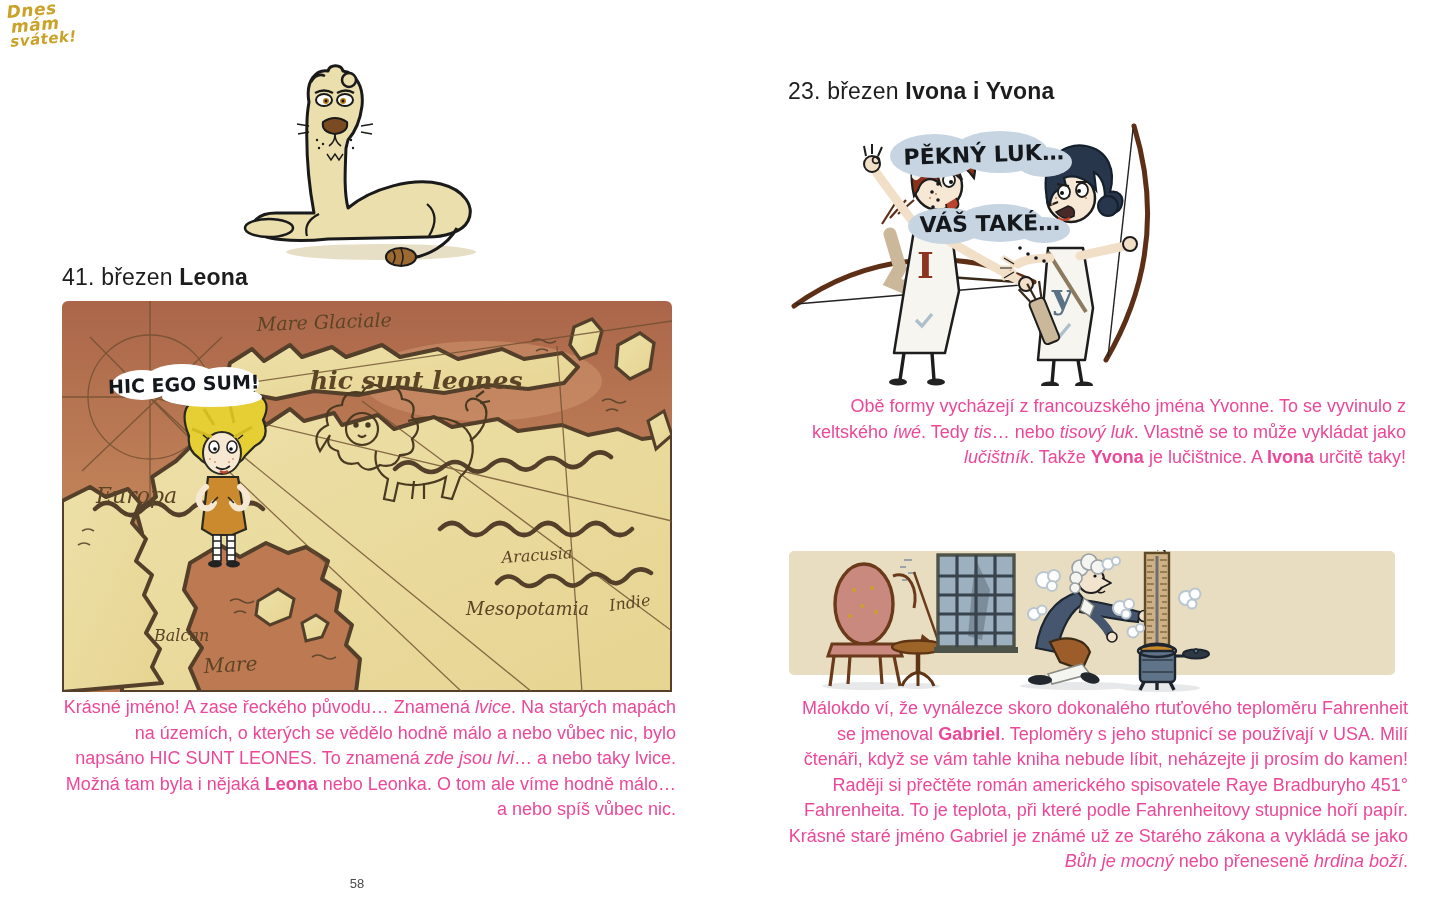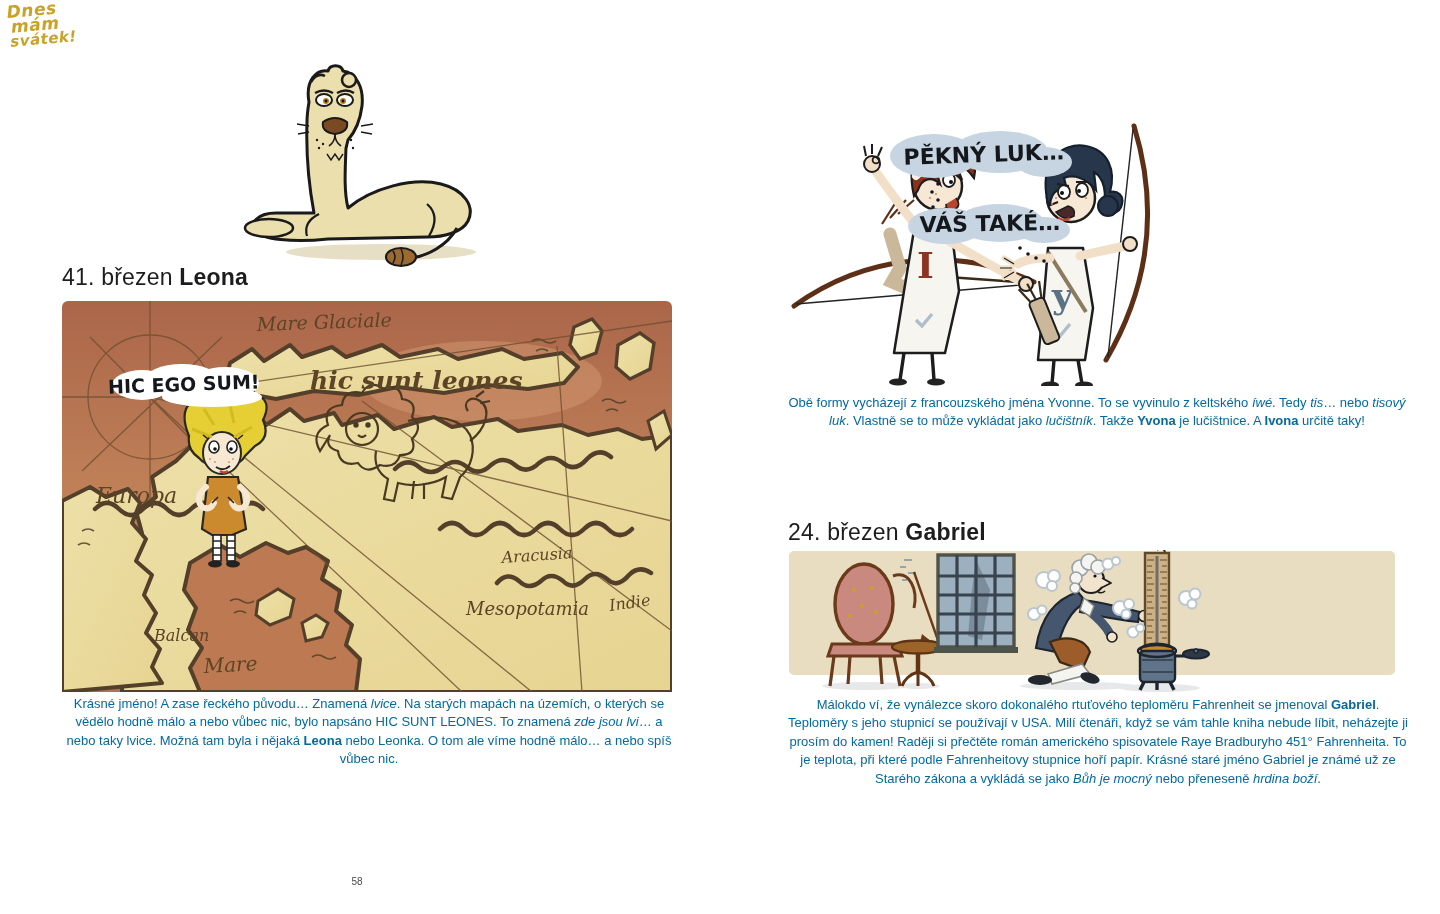--- a/index.html
+++ b/index.html
@@ -12,25 +12,25 @@
   
   .logo{left:8px;top:2px;transform:rotate(-5deg);color:#c9a227;
         font-family:"DejaVu Sans",sans-serif;font-weight:700;font-style:italic;
         font-size:17px;line-height:15px;letter-spacing:.5px;}
   .logo .l2{margin-left:3px}
   .logo .l3{margin-left:1px;font-size:15px}
   
   .entry-heading{font-size:23px;letter-spacing:.2px;color:#1d1d1d;white-space:nowrap;}
   .entry-heading .name{font-weight:700;}
   
-  .para{font-size:13px;line-height:1.42;color:#0369a1;text-align:center;}
+  .para{font-size:18px;line-height:1.42;color:#ec4899;text-align:right;}
   .para span.b{font-weight:700;}
   .para span.i{font-style:italic;}
   
-  .pagenum{font-size:10px;color:#4a4a4a;text-align:center;width:714px;}
+  .pagenum{font-size:13px;color:#4a4a4a;text-align:center;width:714px;}
   
   .maplabel{font-family:"DejaVu Serif","Liberation Serif",serif;font-style:italic;fill:#5c4426;}
   .hand{font-family:"DejaVu Sans",sans-serif;font-weight:700;fill:#14181c;}
 </style>
 </head>
 <body>
 
 <div class="spread">
 
   <div class="abs logo">
@@ -188,20 +188,23 @@
     <text x="142" y="372" class="maplabel" font-size="20" transform="rotate(-3 142 372)">Mare</text>
     <text x="440" y="262" class="maplabel" font-size="16" transform="rotate(-4 440 262)">Aracusia</text>
     <text x="404" y="314" class="maplabel" font-size="18">Mesopotamia</text>
     <text x="548" y="310" class="maplabel" font-size="16" transform="rotate(-8 548 310)">Indie</text>
   </svg>
 
   <div class="abs para" style="left:62px;top:695px;width:614px"><span>Krásné jméno! A zase řeckého původu… Znamená </span><span class="i">lvice</span><span>. Na starých mapách na územích, o kterých se vědělo hodně málo a nebo vůbec nic, bylo napsáno HIC SUNT LEONES.  To znamená </span><span class="i">zde jsou lvi</span><span>… a nebo taky lvice. Možná tam byla i nějaká </span><span class="b">Leona</span><span> nebo Leonka. O tom ale víme hodně málo… a nebo spíš vůbec nic.</span></div>
 
   <div class="abs pagenum" style="left:0;top:876px">58</div>
 
+  <div class="abs entry-heading" style="left:788px;top:78px">
+    <span class="date">23. březen</span>&nbsp;<span class="name">Ivona i Yvona</span>
+  </div>
 
   <svg class="abs" style="left:786px;top:106px" width="392" height="280" viewBox="0 0 392 280">
 
     <path d="M8,200 C80,148 172,140 248,176" fill="none" stroke="#5d2f17" stroke-width="5" stroke-linecap="round"></path>
     <line x1="10" y1="198" x2="246" y2="178" stroke="#222" stroke-width="1.4"></line>
     <line x1="148" y1="170" x2="247" y2="177" stroke="#3a2a1a" stroke-width="2.4"></line>
 
     <g>
       <path d="M104,128 l10,34 l-8,14 l14,6 l8,-12" fill="none" stroke="#cbb89a" stroke-width="13" stroke-linecap="round"></path>
       <path d="M96,118 l14,-22 M104,112 l16,-18 M112,108 l16,-14" stroke="#5d2f17" stroke-width="2.2"></path>
@@ -287,23 +290,20 @@
           <circle cx="234" cy="142" r="1.8"></circle>
           <circle cx="242" cy="148" r="1.8"></circle>
           <circle cx="250" cy="152" r="1.8"></circle>
           <circle cx="258" cy="155" r="1.8"></circle>
         </g>
     </g>
   </svg>
 
   <div class="abs para" style="left:788px;top:394px;width:618px"><span>Obě formy vycházejí z francouzského jména Yvonne. To se vyvinulo z keltského </span><span class="i">íwé</span><span>. Tedy </span><span class="i">tis</span><span>… nebo </span><span class="i">tisový luk</span><span>. Vlastně se to může vykládat jako </span><span class="i">lučištník</span><span>. Takže </span><span class="b">Yvona</span><span> je lučištnice. A </span><span class="b">Ivona</span><span> určitě taky!</span></div>
 
-  <div class="abs entry-heading" style="left:788px;top:519px">
-    <span class="date">24. březen</span>&nbsp;<span class="name">Gabriel</span>
-  </div>
 
   <svg class="abs" style="left:788px;top:550px" width="610" height="142" viewBox="0 0 610 142">
     <rect x="1" y="1" width="606" height="124" rx="5" fill="#e8ddc0"></rect>
     <g stroke="#9aa3a8" stroke-width="2" fill="none">
       <path d="M116,10 h8 M112,17 h6 M120,23 h8 M114,30 h5"></path>
     </g>
 
     <g fill="#d9dde0" opacity=".65">
       <ellipse cx="78" cy="136" rx="44" ry="4"></ellipse>
       <ellipse cx="130" cy="136" rx="22" ry="3"></ellipse>

